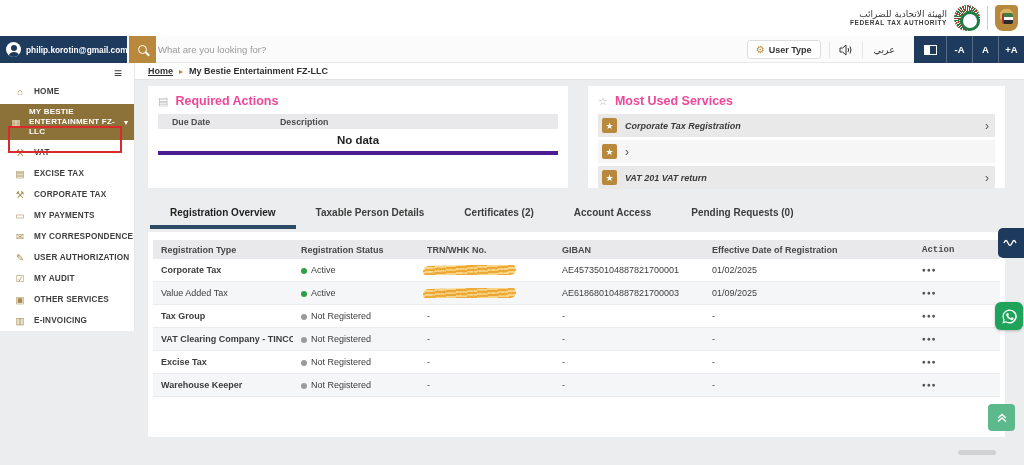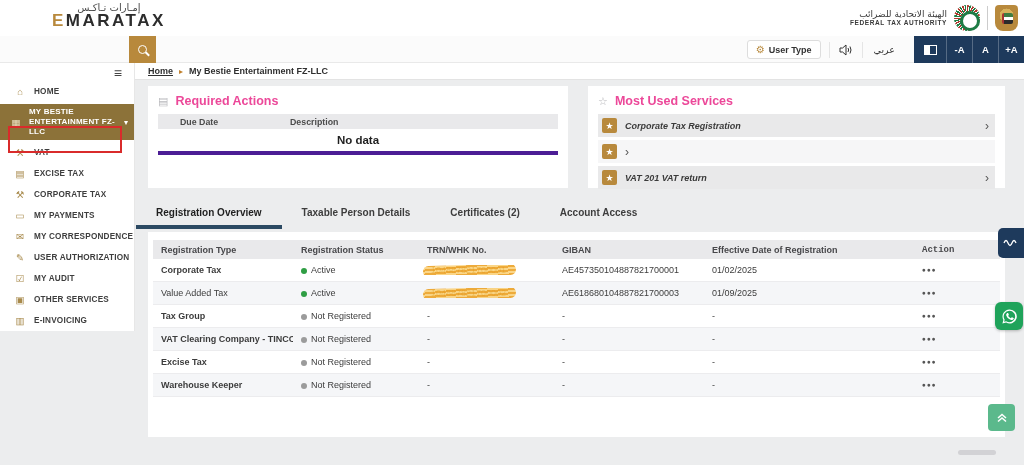--- a/index.html
+++ b/index.html
@@ -83,33 +83,33 @@
 
   
   .card { position:absolute; background:#fff; }
   .card-required { left:148px; top:86px; width:420px; height:102px; padding:6px 10px; }
   .card-services { left:588px; top:86px; width:417px; height:102px; padding:6px 10px; }
   .card-title-row { display:flex; align-items:center; gap:7px; height:18px; margin-bottom:4px; }
   .title-ic { color:#b9b9bd; font-size:11px; }
   .card-title { font-size:12.5px; font-weight:bold; color:#ec4899; }
   .ra-head { display:flex; background:#e9e9eb; height:15px; align-items:center; }
   .ra-head span { font-size:8.8px; font-weight:bold; color:#4c4c4c; }
-  .ra-col-due { width:132px; padding-left:22px; }
+  .ra-col-due { width:122px; padding-left:14px; }
   .ra-body { height:26px; border-bottom:4px solid #4c1d95; display:flex; align-items:center; justify-content:center; }
   .no-data { font-size:11.5px; font-weight:bold; color:#1f1f1f; }
   .svc-row { display:flex; align-items:center; gap:8px; height:23px; margin-bottom:3px; padding:0 6px 0 4px; cursor:pointer; }
   .svc-row.alt0, .svc-row.alt2 { background:#e9e9ea; }
   .svc-row.alt1 { background:#f6f6f7; }
   .svc-badge { width:15px; height:15px; background:#b8893c; border-radius:2px; color:#fff; font-size:9px;
     display:flex; align-items:center; justify-content:center; flex:none; }
   .svc-label { font-size:9px; font-weight:bold; color:#3a3a3a; flex:1;font-style:italic; }
   .svc-chev { color:#555; font-size:12px; }
 
   
-  .tabs { position:absolute; left:136px; top:198px; display:flex;text-align:right; }
+  .tabs { position:absolute; left:150px; top:198px; display:flex;text-align:right; }
   .tab { padding:9px 20px 7px; font-size:10px; font-weight:bold; color:#3d3d3d; cursor:pointer; border-bottom:4px solid transparent; }
   .tab.active { color:#1f1f1f; border-bottom-color:#2c4a63; }
 
   
   .table-card { position:absolute; left:148px; top:232px; width:857px; height:205px; background:#fff; padding:8px 5px 12px 5px; }
   .rt-row { display:flex; align-items:center; height:20px; }
   .rt-row.head { background:#e9e9eb; height:19px; }
   .rt-row.body { height:23px; border-bottom:1px solid #ececee; }
   .rt-row.body.alt { background:#f5f6f8; }
   .rt-cell { font-size:9px; color:#3c3c3c; padding-left:8px; white-space:nowrap; overflow:hidden; }
@@ -132,39 +132,41 @@
   .scroll-top { position:absolute; left:988px; top:404px; width:27px; height:27px; background:#5bb98c;
     border-radius:4px; display:flex; align-items:center; justify-content:center; cursor:pointer; }
   .hscroll-thumb { position:absolute; left:958px; top:450px; width:38px; height:5px; background:#d2d2d5; border-radius:3px; cursor:pointer; }
 </style>
 </head>
 <body>
 
 <div id="app">
 
   <header class="top-header">
-    <div class="brand">
-      <div class="brand-ar ar">إمـارات تـاكـس</div>
-      <span class="brand-en">EMARATAX</span>
-    </div>
     <div class="fta">
       <div class="fta-text">
         <div class="fta-ar ar">الهيئة الاتحادية للضرائب</div>
         <div class="fta-en">FEDERAL TAX AUTHORITY</div>
       </div>
       <div class="fta-logo"></div>
       <div class="fta-divider"></div>
       <div class="uae-emblem"></div>
     </div>
   </header>
 
   <div class="nav-bar">
+    <div class="user-chip">
+      <div class="avatar"></div>
+      <span class="user-email">philip.korotin@gmail.com</span>
+      <span class="chev-dn">▾</span>
+    </div>
     <div class="search-btn">
       <div class="mag"></div>
     </div>
+    <input class="search-input" type="text" placeholder="What are you looking for?" style="">
     <div class="controls">
       <div class="chip">
         <span class="gear">⚙</span>
         <span class="chip-label">User Type</span>
       </div>
       <div class="icon-btn">
         <svg width="14" height="12" viewBox="0 0 14 12">
           <path d="M1 4h2.6L7 1v10L3.6 8H1z" fill="none" stroke="#333" stroke-width="1"></path>
           <path d="M9 4q1.3 2 0 4 M11 2.5q2 3.5 0 7" stroke="#333" fill="none" stroke-width="1"></path>
         </svg>
@@ -270,20 +272,21 @@
       <span class="svc-label">VAT 201 VAT return</span>
       <span class="svc-chev">›</span>
     </div>
   </section>
 
   <div class="tabs">
     <div class="tab active">Registration Overview</div>
     <div class="tab">Taxable Person Details</div>
     <div class="tab">Certificates (2)</div>
     <div class="tab">Account Access</div>
+    <div class="tab">Pending Requests (0)</div>
   </div>
 
   <section class="table-card">
     <div class="rt-row head">
       <span class="rt-cell c1">Registration Type</span>
       <span class="rt-cell c2">Registration Status</span>
       <span class="rt-cell c3">TRN/WHK No.</span>
       <span class="rt-cell c4">GIBAN</span>
       <span class="rt-cell c5">Effective Date of Registration</span>
       <span class="rt-cell c6">Action</span>

